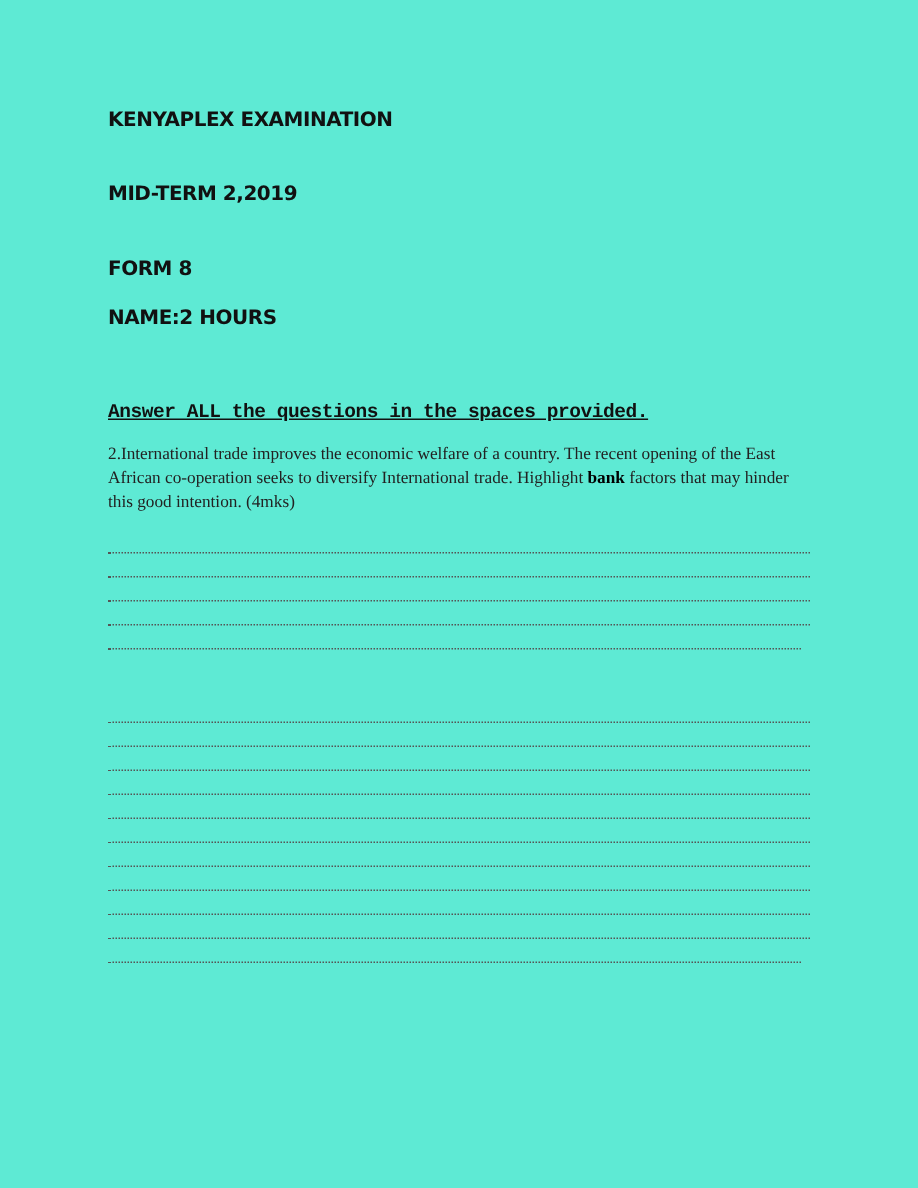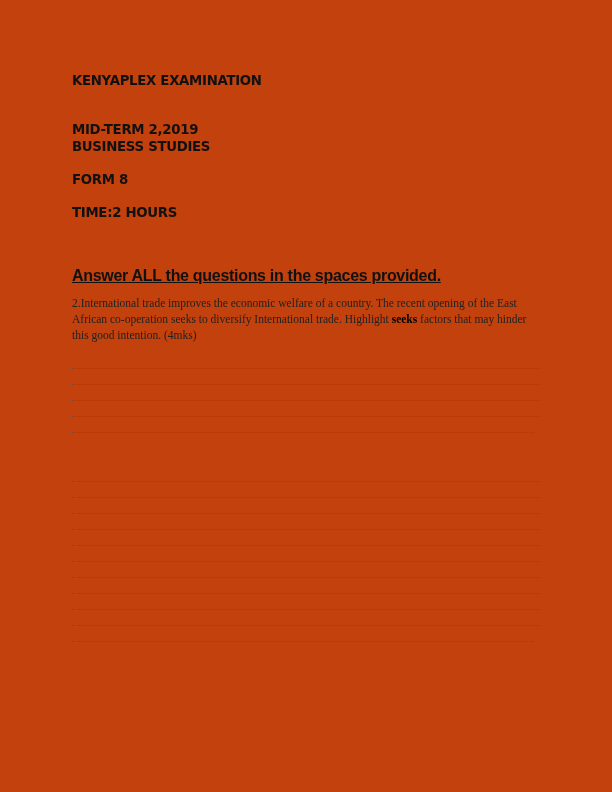--- a/index.html
+++ b/index.html
@@ -1,39 +1,38 @@
 <!DOCTYPE html>
 <html><head>
   <meta charset="utf-8">
   <style>
     html, body { margin: 0; padding: 0; background: #ffffff; }
     body { width: 612px; height: 792px; position: relative; overflow: hidden; color: #111; }
-    .page { position: absolute; left: 0; top: 0; width: 612px; height: 792px; background: #c2410c; }
+    .page { position: absolute; left: 0; top: 0; width: 612px; height: 792px; background: #5eead4; }
     .hdr { position: absolute; left: 72px; font-family: "DejaVu Sans", sans-serif; font-weight: bold; font-size: 13.3px; letter-spacing: -0.3px; color: #111; white-space: nowrap; }
-    .instr { position: absolute; left: 72px; top: 267px; font-family: Liberation Sans, sans-serif; font-weight: bold; font-size: 16px; letter-spacing: -0.3px; text-decoration: underline; white-space: nowrap; }
+    .instr { position: absolute; left: 72px; top: 267px; font-family: Liberation Mono, monospace; font-weight: bold; font-size: 13px; letter-spacing: -0.3px; text-decoration: underline; white-space: nowrap; }
     .q { position: absolute; left: 72px; width: 470px; font-family: "Liberation Serif", serif; font-size: 11.5px; line-height: 16px; color: #222; }
     .q b { font-weight: bold; color: #000; }
     .lines { position: absolute; left: 72px; }
     .dl { height: 16px; border-bottom: 1.4px dotted #555; box-sizing: border-box; }
     .dl.full { width: 468px; }
     .dl.short { width: 462px; }
   </style>
 </head>
 <body>
 
 <div class="page">
   <div class="hdr" style="top:73px">KENYAPLEX EXAMINATION</div>
   <div class="hdr" style="top:122px">MID-TERM 2,2019</div>
-  <div class="hdr" style="top:139px">BUSINESS STUDIES</div>
   <div class="hdr" style="top:172px">FORM 8</div>
-  <div class="hdr" style="top:205px">TIME:2 HOURS</div>
+  <div class="hdr" style="top:205px">NAME:2 HOURS</div>
   <div class="instr">Answer ALL the questions in the spaces provided.</div>
 
   <div class="q" style="top:295px">
-    <span>2.International trade improves the economic welfare of a country. The recent opening of the East African co-operation seeks to diversify International trade. Highlight </span><b>seeks</b><span> factors that may hinder this good intention. (4mks)</span>
+    <span>2.International trade improves the economic welfare of a country. The recent opening of the East African co-operation seeks to diversify International trade. Highlight </span><b>bank</b><span> factors that may hinder this good intention. (4mks)</span>
   </div>
   <div class="lines" style="top:353px">
     <div class="dl full"></div>
     <div class="dl full"></div>
     <div class="dl full"></div>
     <div class="dl full"></div>
     <div class="dl short"></div>
   </div>
 
   <div class="lines" style="top:466px">

